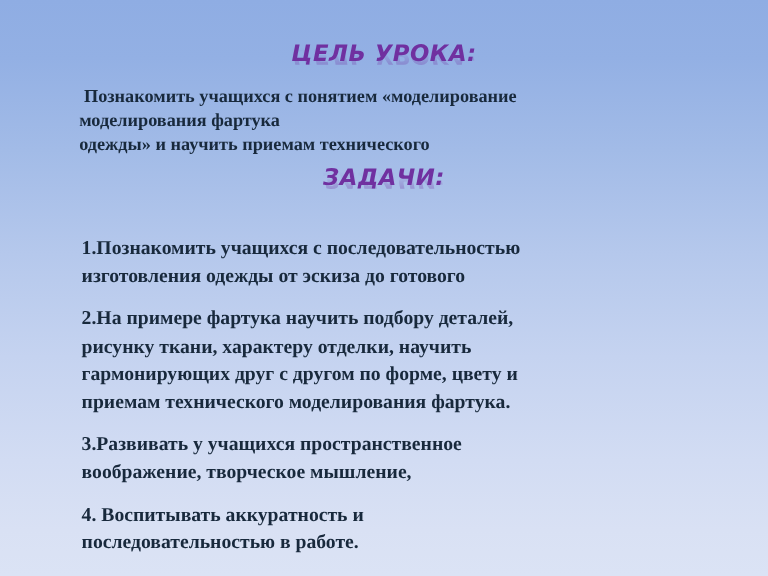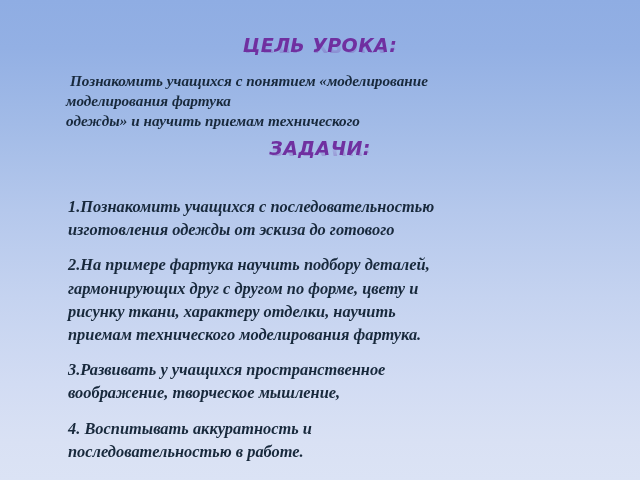--- a/index.html
+++ b/index.html
@@ -69,21 +69,20 @@
 
   #heading-goal  .heading, #heading-goal  .heading-reflection  { font-size: 19px; }
   #heading-tasks .heading, #heading-tasks .heading-reflection  { font-size: 19px; }
 
   
   .body-text {
     position: absolute;
     color: #18293c;
     font-family: "Liberation Serif", "DejaVu Serif", serif;
     font-weight: bold;
-    font-style: italic;
   }
 
   #goal-paragraph {
     left: 66px;
     top: 71px;
     width: 520px;
     font-size: 15.2px;
     line-height: 20px;
   }
   #goal-paragraph .line:first-child { text-indent: 4px; }
@@ -126,22 +125,22 @@
 
   <div class="body-text" id="tasks-list">
 
     <div class="task-item">
       <span class="line">1.Познакомить учащихся с последовательностью</span>
       <span class="line">изготовления одежды от эскиза до готового</span>
     </div>
 
     <div class="task-item">
       <span class="line">2.На примере фартука научить подбору деталей,</span>
+      <span class="line">рисунку ткани, характеру отделки, научить</span>
       <span class="line">гармонирующих друг с другом по форме, цвету и</span>
-      <span class="line">рисунку ткани, характеру отделки, научить</span>
       <span class="line">приемам технического моделирования фартука.</span>
     </div>
 
     <div class="task-item">
       <span class="line">3.Развивать у учащихся пространственное</span>
       <span class="line">воображение, творческое мышление,</span>
     </div>
 
     <div class="task-item">
       <span class="line">4. Воспитывать аккуратность и</span>

